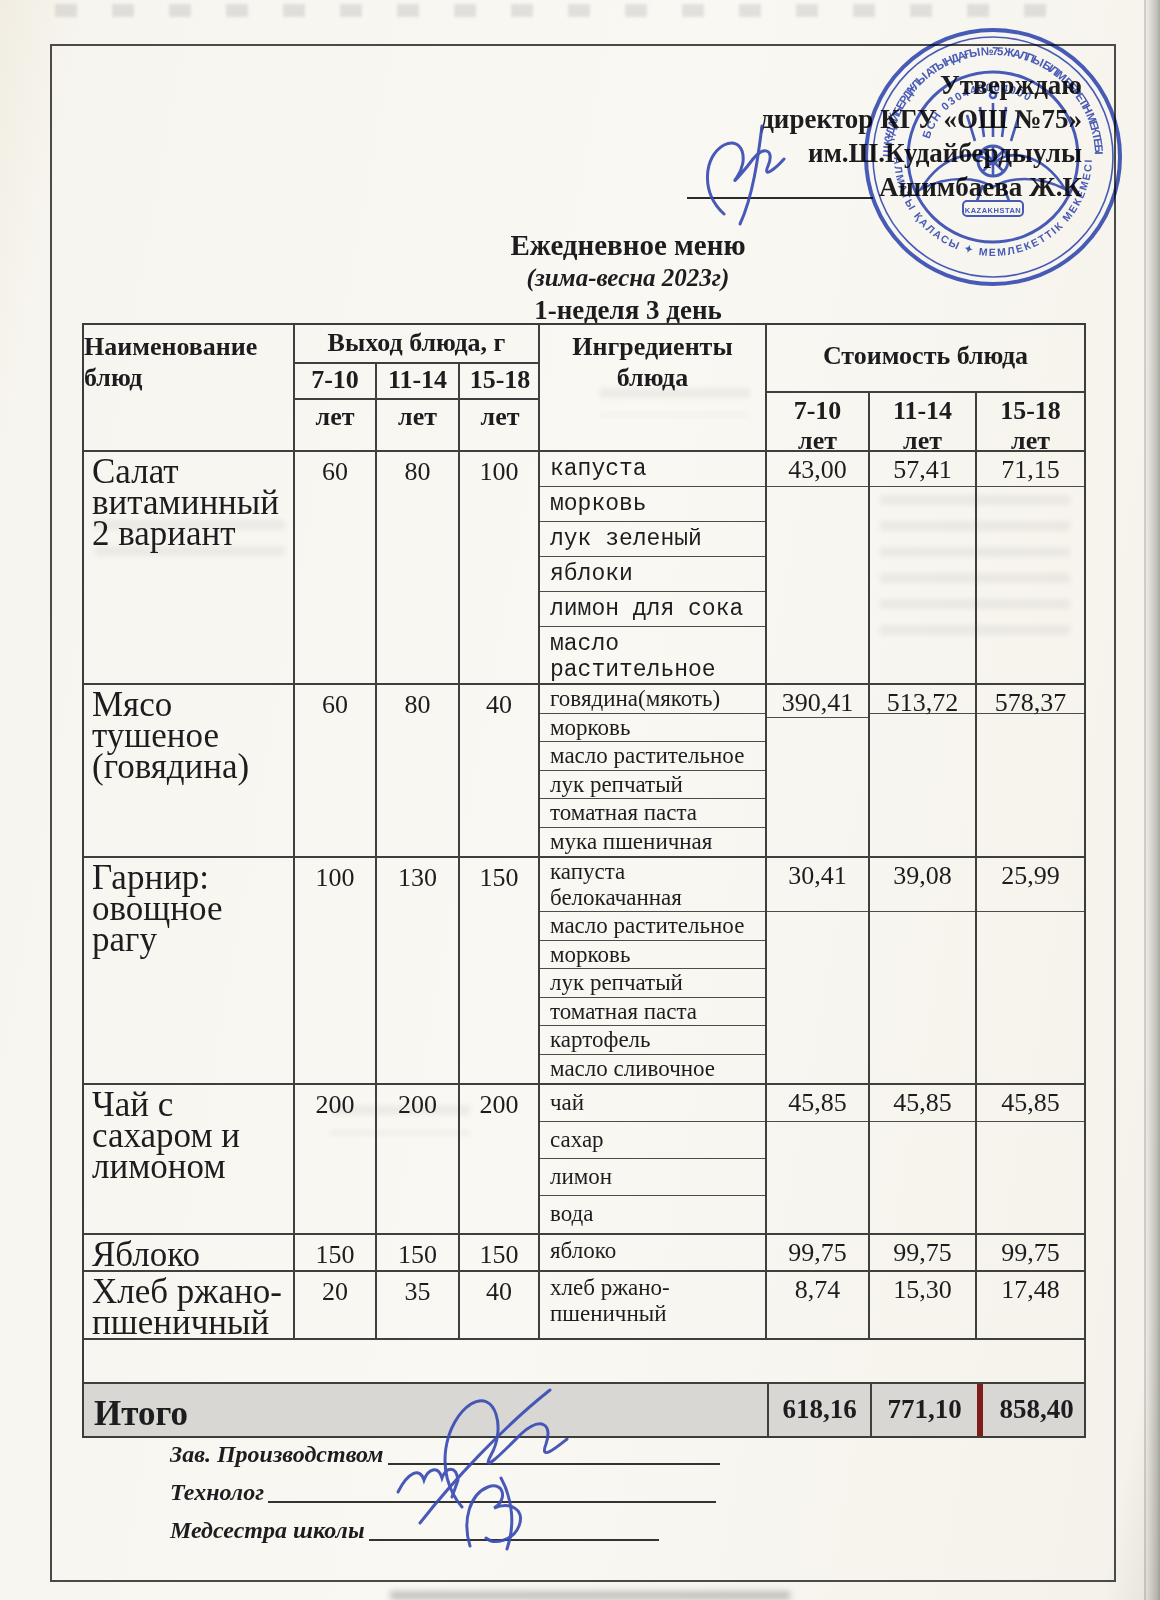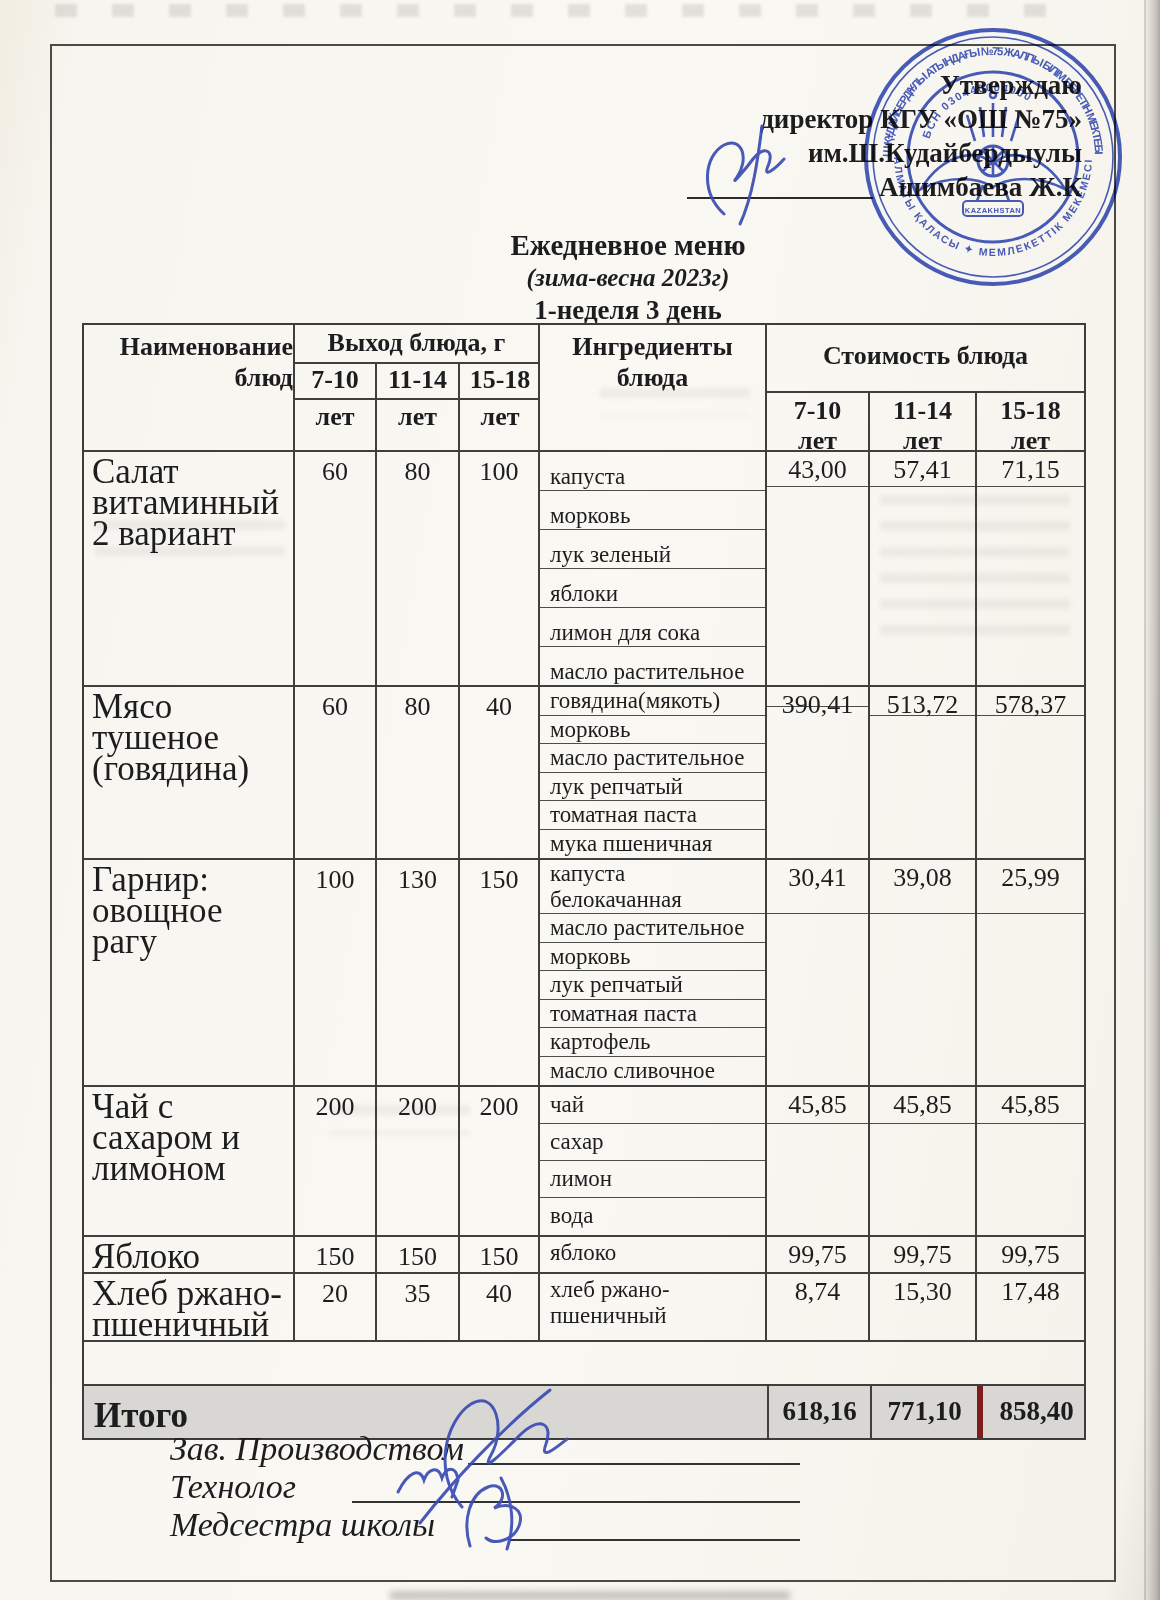--- a/index.html
+++ b/index.html
@@ -25,21 +25,21 @@
   
   .titleblock{position:absolute;left:428px;top:228px;width:400px;text-align:center;}
   .title-main{font-size:29px;font-weight:bold;line-height:34px;}
   .title-sub{font-size:25px;font-weight:bold;font-style:italic;line-height:32px;}
   .title-week{font-size:27px;font-weight:bold;line-height:32px;}
   
   .menu-table{position:absolute;left:82px;top:323px;width:1000px;border:2.5px solid #3c3c3a;background:transparent;}
   .cell{border-right:2px solid #3f3f3d;box-sizing:border-box;}
   .cell.last{border-right:none;}
   .thead{display:grid;grid-template-columns:211px 245px 227px 317px;border-bottom:2px solid #3f3f3d;height:125px;}
-  .th-name{border-right:2px solid #3f3f3d;text-align:right;font-weight:bold;font-size:26px;line-height:31px;padding-top:6px;}
+  .th-name{border-right:2px solid #3f3f3d;text-align:left;font-weight:bold;font-size:26px;line-height:31px;padding-top:6px;}
   .th-out{border-right:2px solid #3f3f3d;display:flex;flex-direction:column;}
   .th-out-label{text-align:center;font-weight:bold;font-size:26px;padding:3px 0 4px;border-bottom:2px solid #3f3f3d;}
   .th-out-cols{flex:1;display:grid;grid-template-columns:82px 83px 80px;}
   .th-out-col{border-right:2px solid #3f3f3d;display:flex;flex-direction:column;align-items:stretch;}
   .th-out-col.last{border-right:none;}
   .th-out-num{text-align:center;font-weight:bold;font-size:26px;padding:1px 4px 3px;border-bottom:2px solid #3f3f3d;}
   .th-out-unit{text-align:center;font-weight:bold;font-size:26px;padding-top:2px;}
   .th-ing{border-right:2px solid #3f3f3d;text-align:center;font-weight:bold;font-size:26px;line-height:31px;padding:6px 24px 0;}
   .th-cost{display:flex;flex-direction:column;}
   .th-cost-label{text-align:center;font-weight:bold;font-size:26px;padding:16px 0 20px;border-bottom:2px solid #3f3f3d;}
@@ -49,33 +49,33 @@
   .dish-row{display:grid;grid-template-columns:211px 82px 83px 80px 227px 103px 107px 107px;border-bottom:2px solid #3f3f3d;}
   .name-cell{font-size:35px;line-height:31px;padding:4px 6px 0 8px;}
   .portion-cell{font-size:26px;text-align:center;padding-top:5px;}
   .ing-cell{display:flex;flex-direction:column;}
   .ing-sub{font-size:23px;line-height:26px;padding:1px 8px 0 10px;border-bottom:1.8px solid #4c4c49;display:flex;align-items:flex-start;box-sizing:border-box;}
   .ing-sub.last{border-bottom:none;}
   .cost-cell{display:flex;flex-direction:column;}
   .cost-top{font-size:26px;text-align:center;padding-top:3px;box-sizing:border-box;}
   .cost-top.lined{border-bottom:1.8px solid #4c4c49;}
   
-  .row-0 .ing-sub{min-height:35px;padding-top:12px;}
+  .row-0 .ing-sub{min-height:35px;padding-top:4px;font-family:Liberation Mono, monospace;}
   .row-1 .ing-sub{min-height:28.5px;}
   .row-2 .ing-sub{min-height:28.5px;}
   .row-3 .ing-sub{min-height:37px;padding-top:5px;}
   .row-4 .ing-sub{min-height:34px;padding-top:3px;}
   .row-5 .ing-sub{min-height:62px;padding-top:3px;}
   .empty-row{height:42px;}
   .total-row{display:grid;grid-template-columns:683px 103px 107px 107px;border-top:2px solid #3f3f3d;background:#d8d7d4;height:52px;}
   .total-label{font-size:35px;font-weight:bold;padding:10px 15px 0 10px;}
   .total-val{font-size:27px;font-weight:bold;text-align:center;padding-top:10px;}
   
   .sigblock{position:absolute;left:170px;top:1430px;}
-  .sigrow{display:flex;align-items:flex-end;height:38px;font-weight:normal;font-style:italic;font-size:34px;justify-content:space-between;}
+  .sigrow{display:flex;align-items:flex-end;height:38px;font-weight:bold;font-style:italic;font-size:24px;}
   .sigrow .line{border-bottom:2.2px solid #333;margin-left:4px;margin-bottom:3px;}
   .sigrow.r0 .line{width:332px;}
   .sigrow.r1 .line{width:448px;}
   .sigrow.r2 .line{width:290px;}
   .ink{position:absolute;left:0;top:0;width:1160px;height:1600px;pointer-events:none;}
   .stamp{position:absolute;left:852px;top:16px;width:282px;height:282px;opacity:.85;mix-blend-mode:multiply;}
 </style>
 </head>
 <body>
 
@@ -175,21 +175,21 @@
           <div class="cell portion-cell">40</div>
           <div class="cell ing-cell">
             <div class="ing-sub">говядина(мякоть)</div>
             <div class="ing-sub">морковь</div>
             <div class="ing-sub">масло растительное</div>
             <div class="ing-sub">лук репчатый</div>
             <div class="ing-sub">томатная паста</div>
             <div class="ing-sub last">мука пшеничная</div>
           </div>
           <div class="cell cost-cell">
-            <div class="cost-top lined" style="height: 20px;">390,41</div>
+            <div class="cost-top lined" style="height: 33px;">390,41</div>
           </div>
           <div class="cell cost-cell">
             <div class="cost-top lined" style="height: 29px;">513,72</div>
           </div>
           <div class="cell cost-cell last">
             <div class="cost-top lined" style="height: 29px;">578,37</div>
           </div>
         </div>
         <div class="dish-row row-2">
           <div class="cell name-cell">Гарнир: овощное рагу</div>

